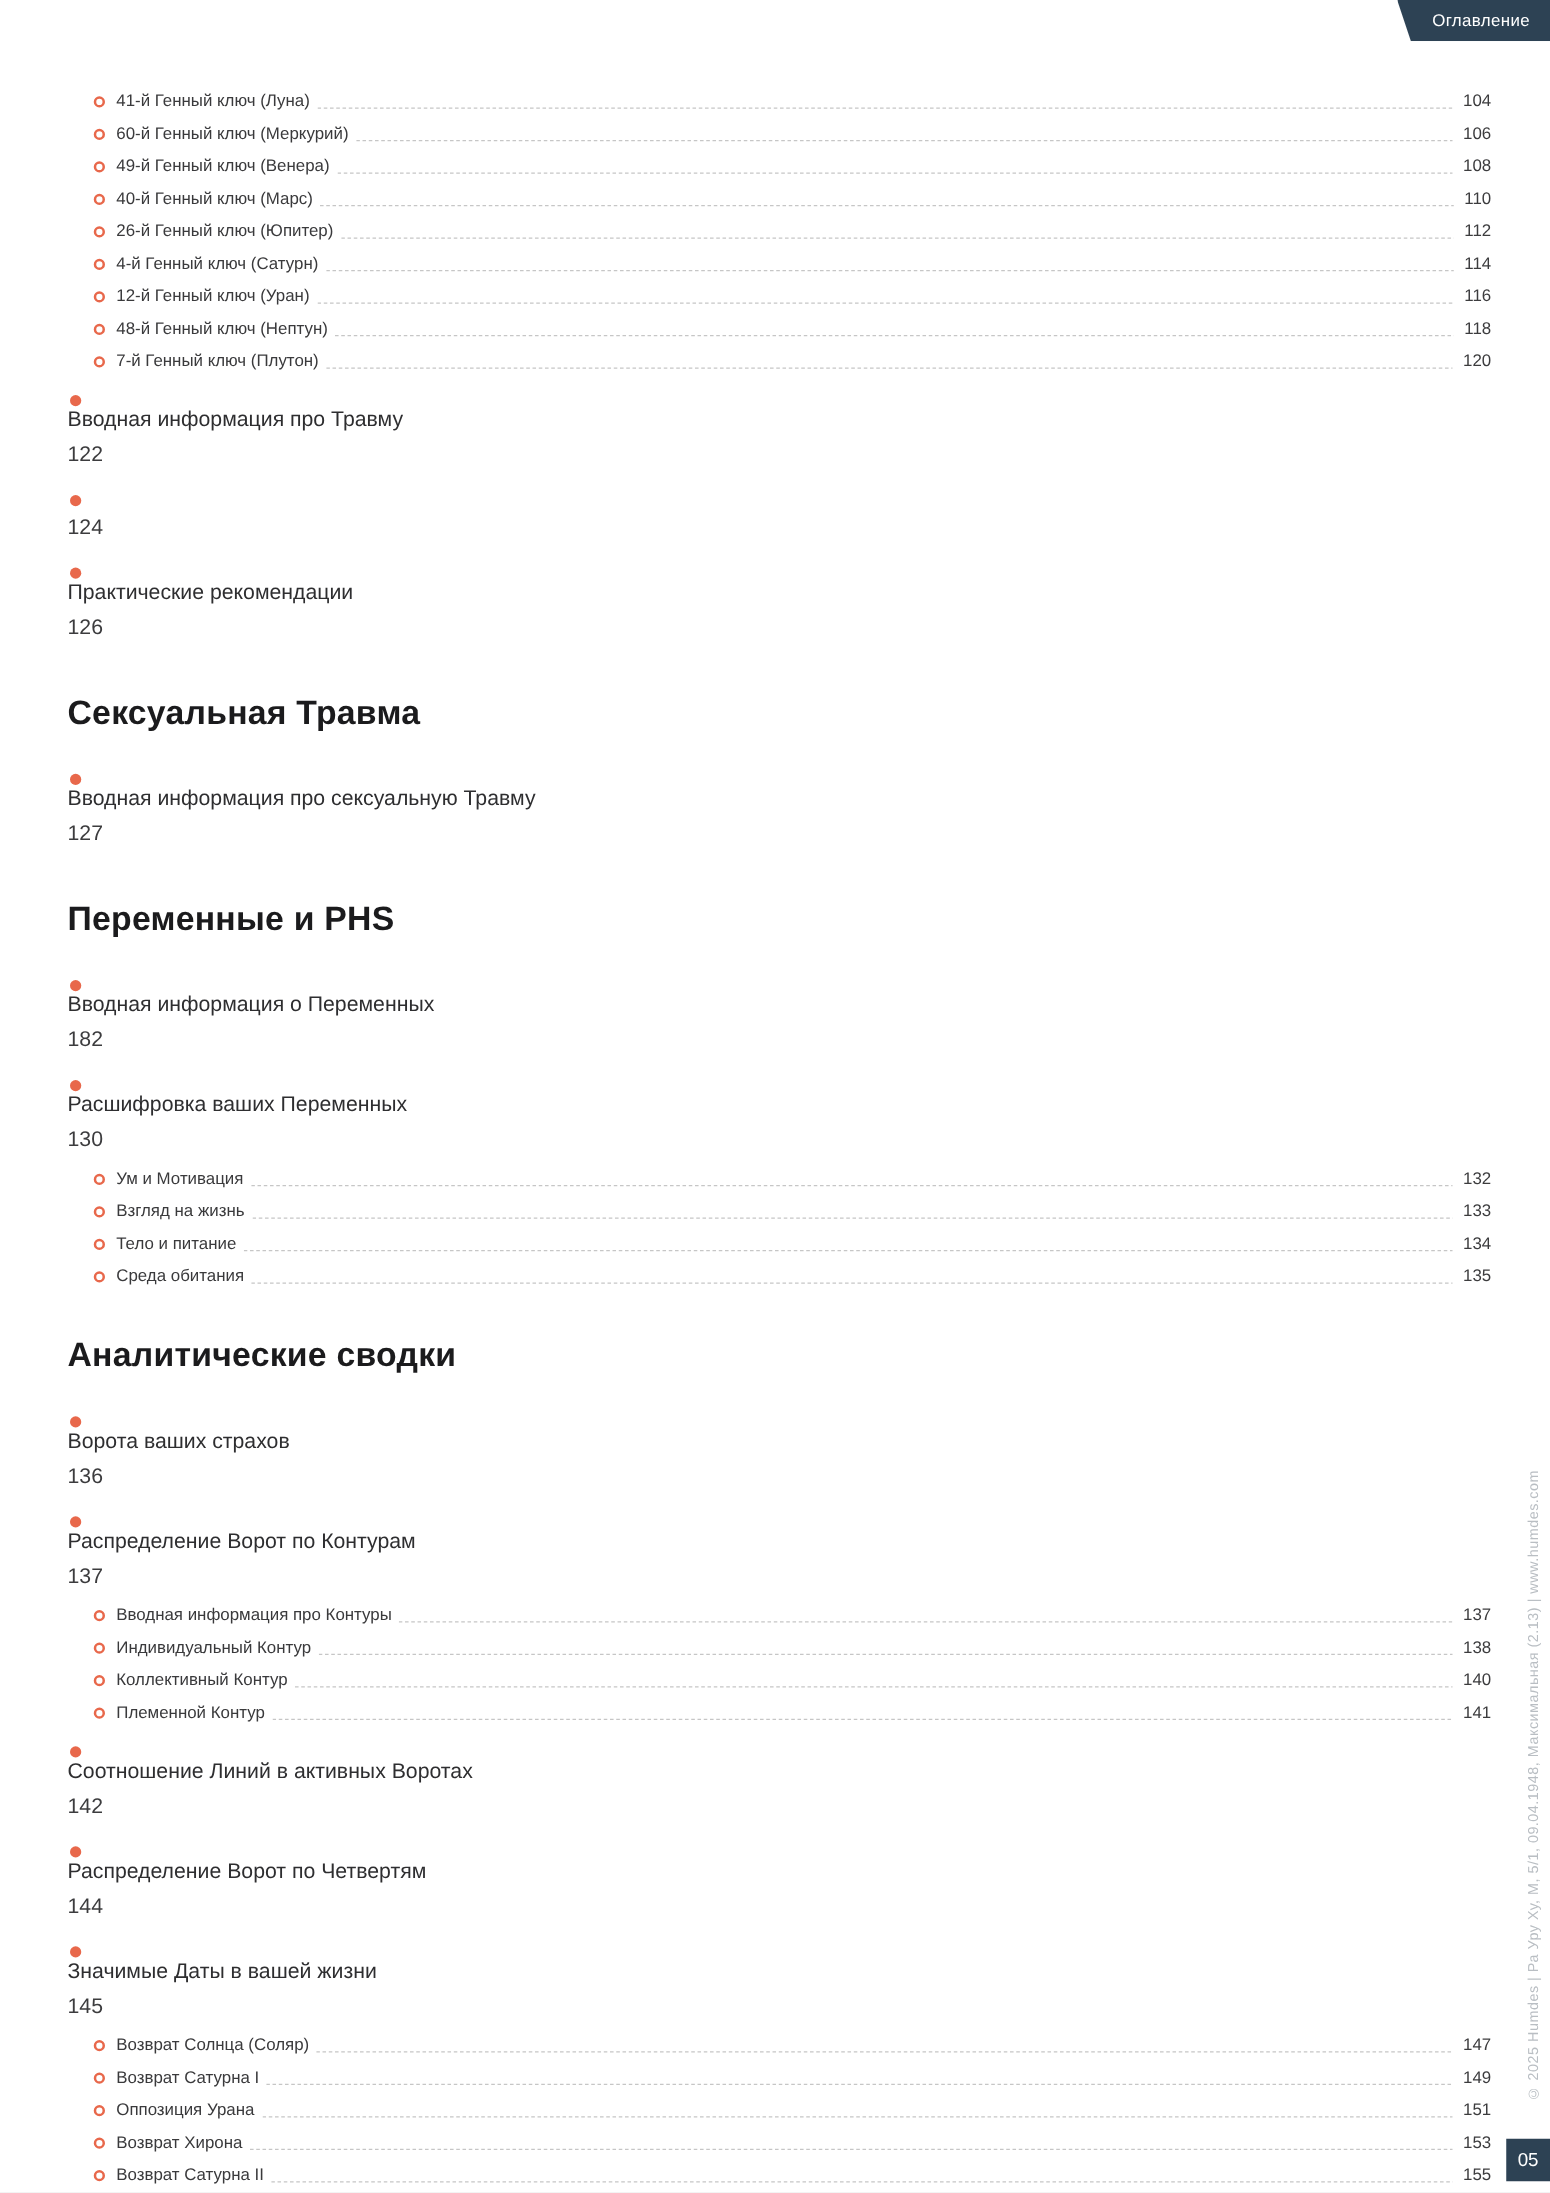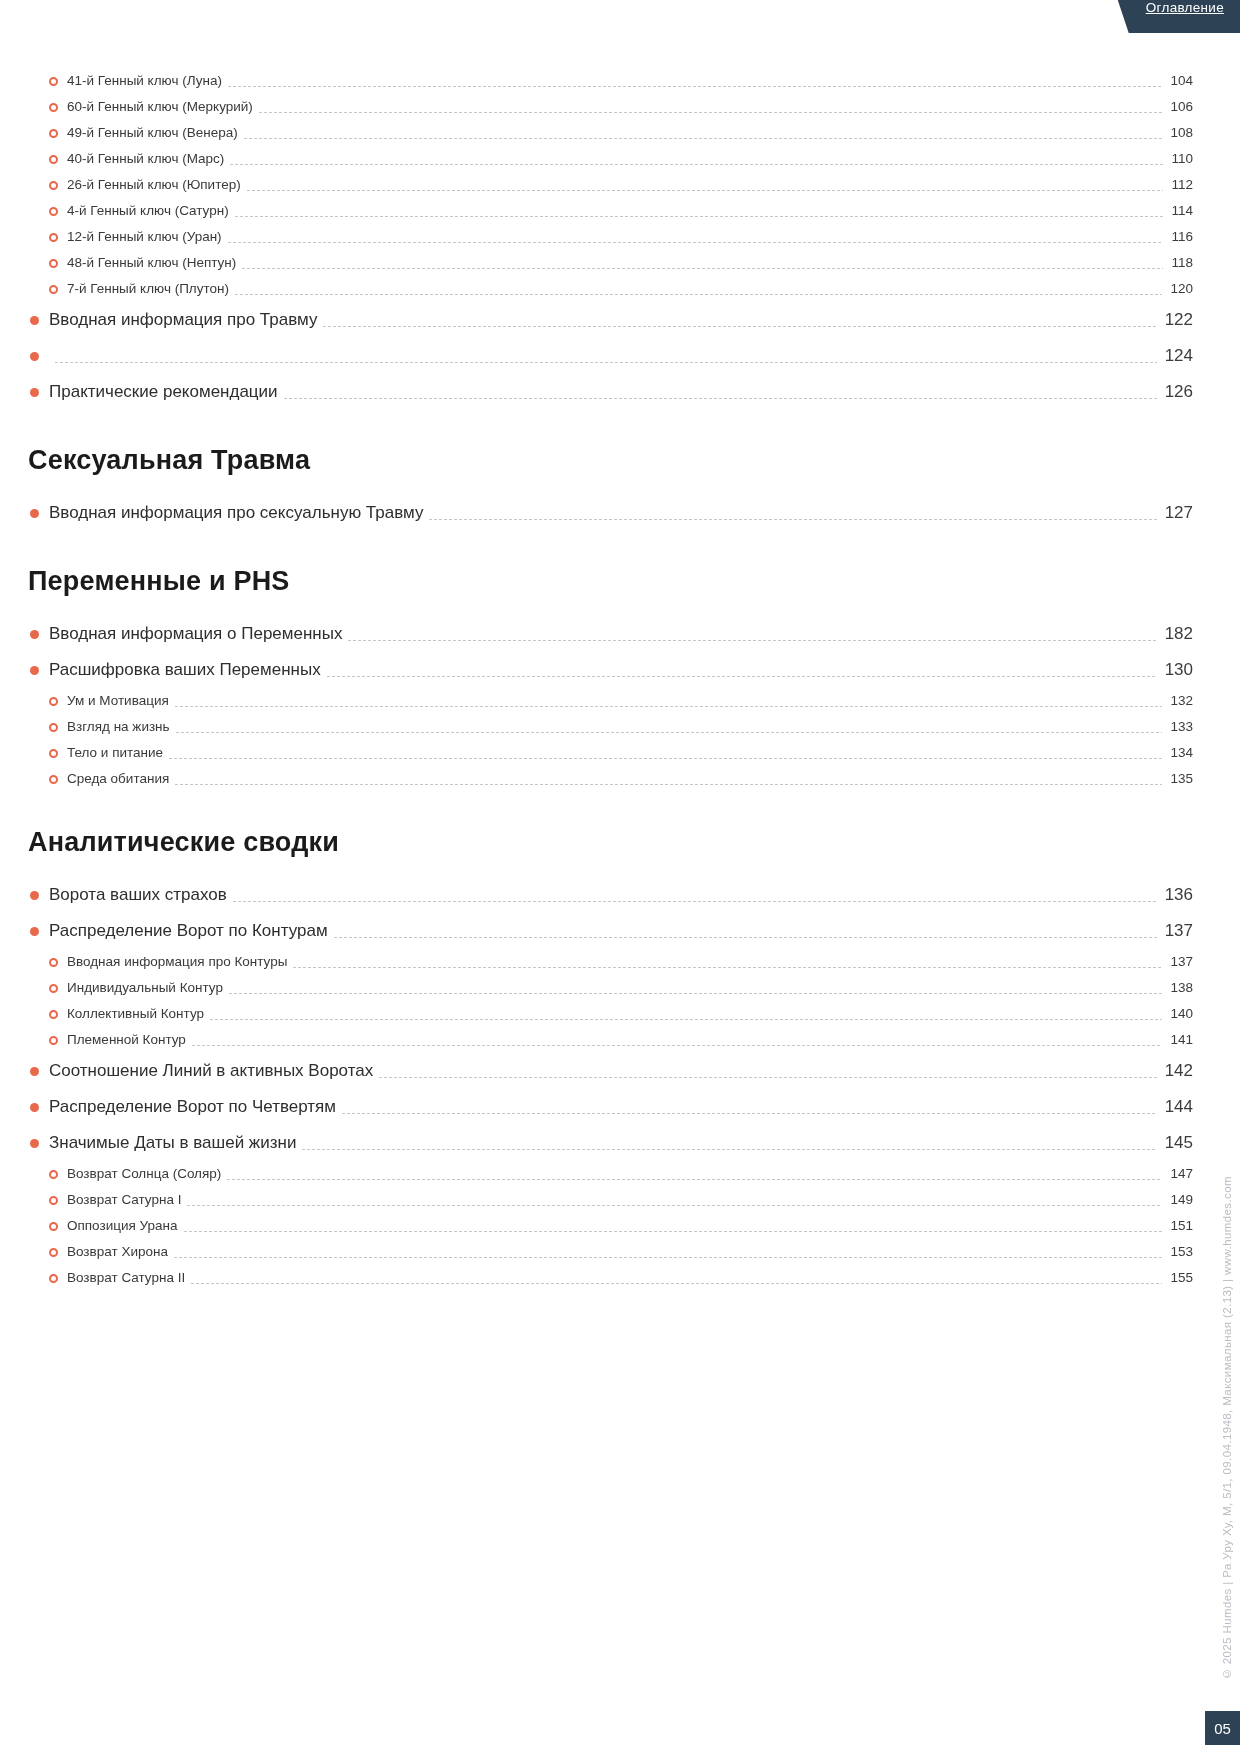--- a/index.html
+++ b/index.html
@@ -24,28 +24,28 @@
     overflow: hidden;
   }
   
   .corner-tab {
     position: absolute;
     top: 0; right: 0;
     height: 33px;
     background: var(--tab-bg);
     color: #fff;
     display: flex;
+    align-items: center;
     padding: 0 16px 0 28px;
     font-size: 13.5px;
     letter-spacing: 0.3px;
     clip-path: polygon(0 0, 100% 0, 100% 100%, 11px 100%);
-    text-decoration: underline;
   }
   
-  .toc { padding: 68px 47px 0 28px; }
+  .toc { padding: 68px 47px 0 54px; }
   .toc-heading {
     font-size: 27px;
     line-height: 30px;
     font-weight: bold;
     color: var(--heading-text);
     margin: 35px 0 20px 0;
     letter-spacing: 0.2px;
   }
   .row { display: flex; align-items: flex-start; cursor: pointer; }
   .row .bullet { flex: none; border-radius: 50%; }
@@ -54,21 +54,21 @@
     flex: 1 1 auto;
     align-self: flex-end;
     height: 2px;
     margin: 0 8px 3px 6px;
     background-image: linear-gradient(to right, var(--leader) 60%, rgba(0,0,0,0) 40%);
     background-size: 5px 1.5px;
     background-repeat: repeat-x;
     background-position: 0 100%;
   }
   .row .pageno { flex: none; color: var(--pageno-text); }
-  .row.l1 { padding: 7px 0; font-size: 17px; line-height: 22px; color: var(--item-text); }
+  .row.l1 { padding: 7px 0; font-size: 17px; line-height: 22px; color: var(--item-text); flex-direction: column; }
   .row.l1 .bullet { width: 9px; height: 9px; background: var(--accent); margin: 7px 10px 0 2px; }
   .row.l1 .leader { margin-bottom: 4px; }
   .row.l2 { padding: 4px 0; font-size: 13.5px; line-height: 18px; color: var(--sub-text); }
   .row.l2 .bullet {
     width: 9px; height: 9px;
     border: 2.5px solid var(--accent);
     background: #fff;
     margin: 5px 9px 0 21px;
   }
   .row.l2 .leader { margin-bottom: 3px; }

